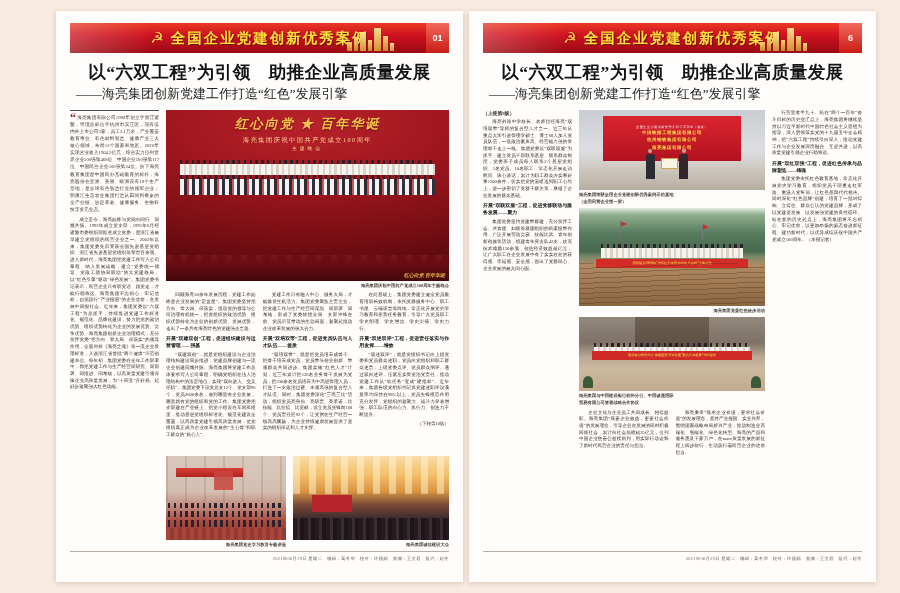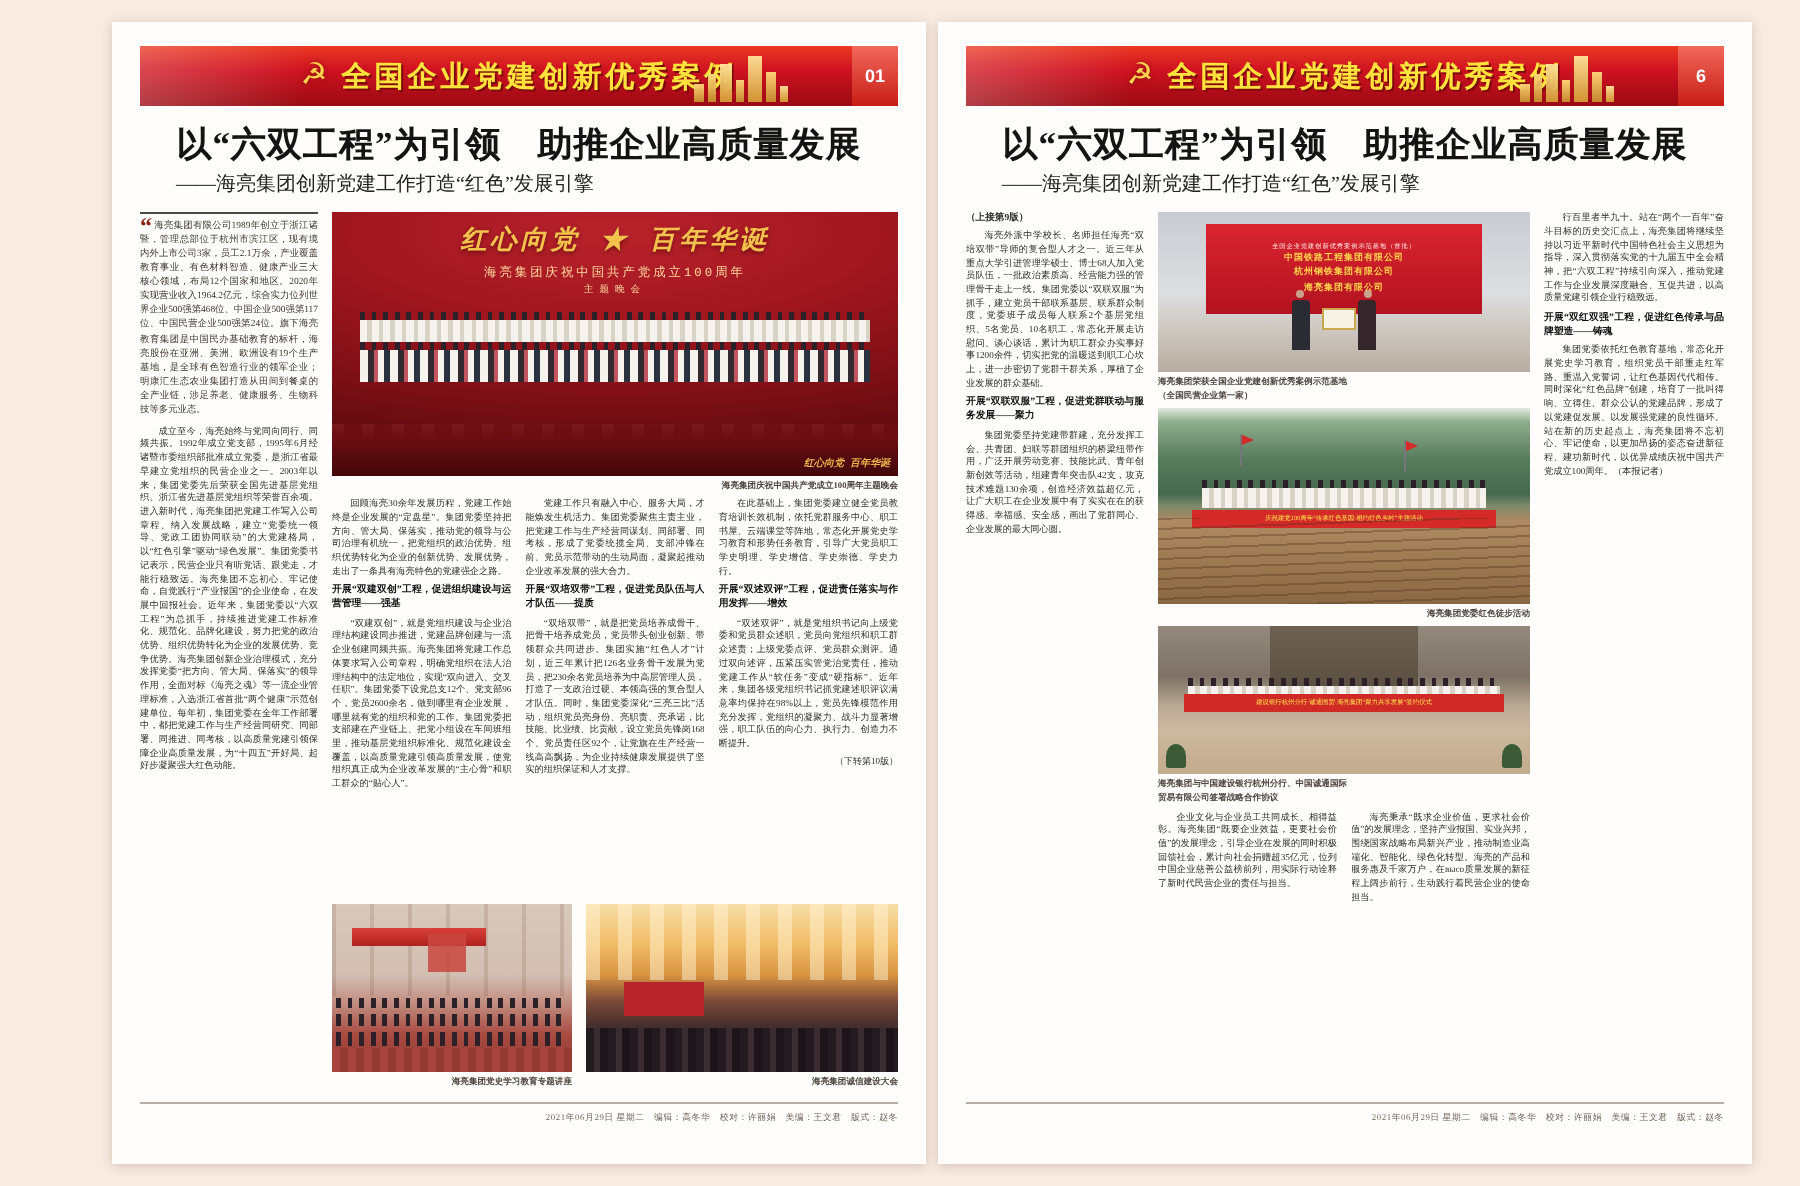--- a/index.html
+++ b/index.html
@@ -28,21 +28,21 @@
     background-size:5px 9px,4px 14px,6px 19px,4px 11px,7px 23px,5px 15px,4px 8px;
     background-position:0 100%,7px 100%,13px 100%,21px 100%,27px 100%,36px 100%,43px 100%;
     background-repeat:no-repeat;}
   .pagenum{position:absolute;right:0;top:0;bottom:0;width:23px;display:flex;align-items:center;
     justify-content:center;background:linear-gradient(180deg,#f2685c,#c81d15);
     color:#fff;font-weight:bold;font-size:9px;font-family:"Liberation Sans",sans-serif;}
 
   
   .headline{margin-top:9px;text-align:center;font-weight:bold;font-size:17.5px;color:#141414;
             letter-spacing:.5px;line-height:1.15;}
-  .deck{margin:3px 0 7px 18px;font-size:10px;color:#222;}
+  .deck{margin:3px 0 7px 6px;font-size:13px;color:#222;}
 
   
   .body{display:flex;gap:7px;height:440px;overflow:hidden;}
   .col{flex:1;overflow:hidden;font-size:4.6px;line-height:1.46;color:#2e2c2a;text-align:justify;}
   .colA{flex:none;width:89px;}
   .rest{flex:1;display:flex;flex-direction:column;gap:4px;min-width:0;}
   .para{margin:0 0 2px 0;text-indent:2em;}
   .shead{margin:2.5px 0;font-weight:bold;font-size:4.9px;color:#101010;text-indent:0;}
   .jump{margin:1px 0 0 0;text-align:right;font-size:4.5px;color:#2e2c2a;}
   .contmark{margin:0 0 2px 0;font-weight:bold;font-size:4.8px;text-indent:0;}
@@ -54,21 +54,21 @@
   .fig{margin:0;display:block;}
   .photo{position:relative;overflow:hidden;width:100%;}
   .cap{font-size:4.3px;font-weight:bold;color:#4c4540;text-align:right;margin-top:1.5px;line-height:1.3;}
   .cap2{text-align:left;}
   .textrow{flex:1;display:flex;gap:7px;min-height:0;}
   .photorow{display:flex;gap:7px;height:94px;}
   .photorow .fa{width:120px;flex:none;}
   .photorow .fb{flex:1;}
 
   
-  .stage{height:132px;background:radial-gradient(130% 90% at 50% 8%,#b9222b 0%,#a0161f 38%,#801016 68%,#55090d 100%);font-family:Liberation Mono, monospace;}
+  .stage{height:171px;background:radial-gradient(130% 90% at 50% 8%,#b9222b 0%,#a0161f 38%,#801016 68%,#55090d 100%);}
   .calli{position:absolute;top:5px;left:0;right:0;text-align:center;color:#f2c24d;font-size:13px;
          font-weight:bold;font-style:italic;letter-spacing:2px;text-shadow:0 1px 2px rgba(60,0,0,.55);}
   .st1{position:absolute;top:26px;left:0;right:0;text-align:center;color:#ffd9a0;font-size:6.2px;letter-spacing:1.5px;}
   .st2{position:absolute;top:35px;left:0;right:0;text-align:center;color:#ffd9a0;font-size:4.8px;letter-spacing:3px;}
   .crowd{position:absolute;left:5%;right:5%;top:50px;}
   .r-heads{background:repeating-linear-gradient(90deg,#2c2128 0 2.4px,rgba(0,0,0,0) 2.4px 5.8px);}
   .r-shirts{background:repeating-linear-gradient(90deg,#f6f3ee 0 3.6px,#d8d2c7 3.6px 5.8px);}
   .r-mixed{background:repeating-linear-gradient(90deg,#f6f3ee 0 4px,#332a31 4px 7px,#c25560 7px 9px,#f6f3ee 9px 12px,#29323e 12px 15px);}
   .floor{position:absolute;left:0;right:0;bottom:0;height:26px;
          background:linear-gradient(180deg,#77101674 0,#6b0d12 30%,#420709 100%),

